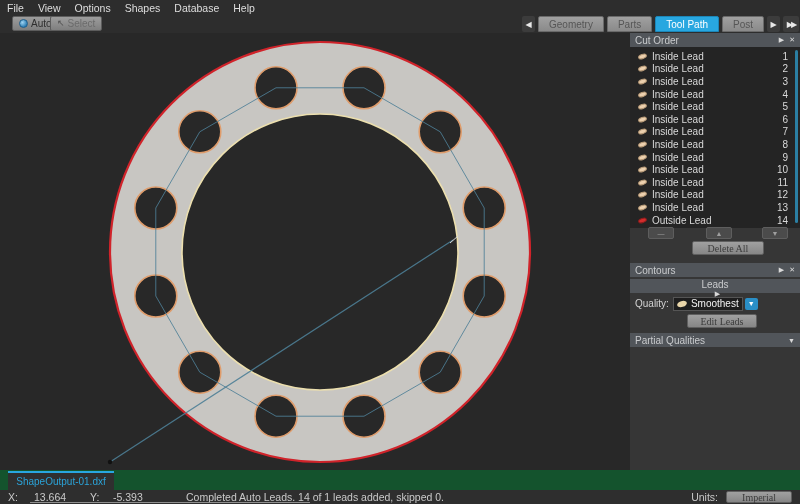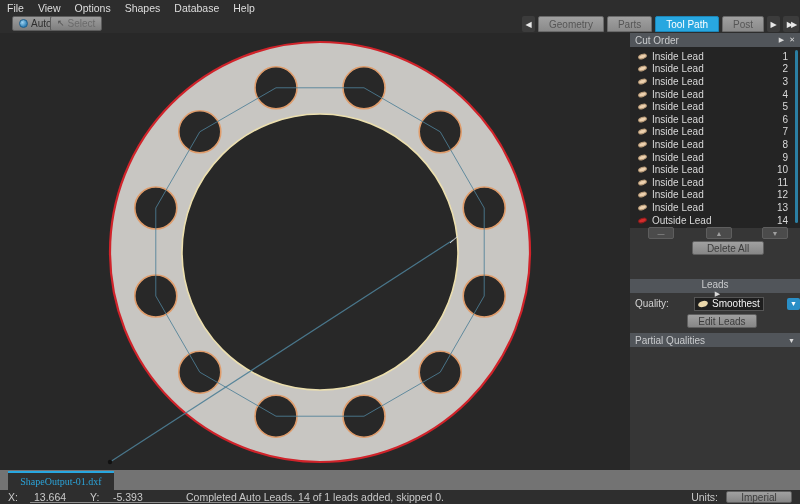--- a/index.html
+++ b/index.html
@@ -48,35 +48,35 @@
     transform:rotate(-18deg); margin-right:5px; border:0.5px solid #b79a77; }
   .row .lead-ico.outside { background:#d22c2c; border-color:#8d1d1d; }
   .row .lbl { font-size:10px; color:#d9d9d9; flex:1; }
   .row .num { font-size:10px; color:#d9d9d9; }
   .vscroll { position:absolute; right:2px; top:17px; width:3px; height:173px; background:#2b7fa3; border-radius:2px; }
 
   .ordbtns { position:absolute; top:194px; left:0; width:170px; height:13px; }
   .obtn { position:absolute; top:0; width:26px; height:12px; background:#4b4b4b; border:1px solid #5e5e5e;
     border-radius:2px; color:#9f9f9f; font-size:7px; display:flex; align-items:center; justify-content:center; }
   .graybtn { background:linear-gradient(#a0a0a0,#868686); border:1px solid #5f5f5f; border-radius:2px;
-    color:#3c3c3c; font-size:10px; display:flex; align-items:center; justify-content:center; }
+    color:#3c3c3c; font-size:10px; display:flex; align-items:center; justify-content:center;font-family:Liberation Serif, serif; }
   .delall { position:absolute; left:62px; top:208px; width:72px; height:14px; }
 
   .quality-row { position:absolute; left:0; top:262px; width:170px; height:17px;
-    display:flex; align-items:center; padding-left:5px;justify-content:space-between; }
+    display:flex; align-items:center; padding-left:5px; }
   .quality-row .ql { font-size:10px; color:#d2d2d2; margin-right:4px; }
   .qbox { height:14px; background:#1e1e1e; border:1px solid #555; display:flex; align-items:center; padding:0 3px; gap:4px; }
   .qbox .lead-ico { width:10px; height:6px; border-radius:50%; background:#e9d6a9; transform:rotate(-18deg); }
   .qbox .qv { font-size:10px; color:#f2f2f2; }
   .qdrop { width:13px; height:12px; background:#2a8fc7; border-radius:2px; color:#fff; font-size:7px;
     display:flex; align-items:center; justify-content:center; margin-left:2px; }
   .editleads { position:absolute; left:57px; top:281px; width:70px; height:14px; }
 
   
-  .dstrip { position:absolute; left:0; top:470px; width:800px; height:20px; background:#737373;font-family:Liberation Serif, serif; }
+  .dstrip { position:absolute; left:0; top:470px; width:800px; height:20px; background:#14532d; }
   .dtab { position:absolute; left:8px; top:1px; width:106px; height:19px; background:#2f2f2f;
     border-top:2px solid #28a7e0; display:flex; align-items:center; justify-content:center; }
   .dtab span { font-size:10px; color:#2ba3d8; }
   .statusbar { position:absolute; left:0; top:490px; width:800px; height:14px; background:#2e2e2e;
     display:flex; align-items:center; font-size:10.5px; color:#c9c9c9; }
   .statusbar .cx { position:absolute; left:8px; }
   .statusbar .cxv { position:absolute; left:34px; }
   .statusbar .cy { position:absolute; left:90px; }
   .statusbar .cyv { position:absolute; left:113px; }
   .statusbar .msg { position:absolute; left:186px; }
@@ -224,20 +224,25 @@
       </div>
     <div class="vscroll"></div>
 
     <div class="ordbtns">
       <div class="obtn" style="left:18px;">—</div>
       <div class="obtn" style="left:76px;">▲</div>
       <div class="obtn" style="left:132px;">▼</div>
     </div>
     <div class="graybtn delall">Delete All</div>
 
+    <div class="sechead" style="top:230px;">
+      <span class="t">Contours</span>
+      <span class="hb">▶</span>
+      <span class="hb">✕</span>
+    </div>
 
     <div class="sechead" style="top:246px;flex-direction:column;">
       <span class="t">Leads</span>
       <span class="hb">▶</span>
     </div>
 
     <div class="quality-row">
       <span class="ql">Quality:</span>
       <div class="qbox">
         <span class="lead-ico"></span>

